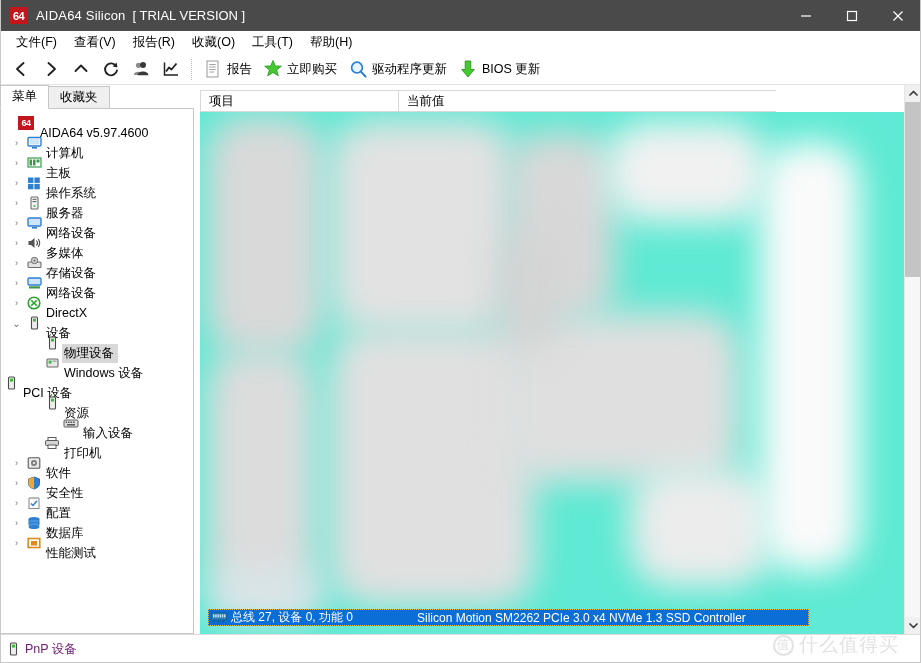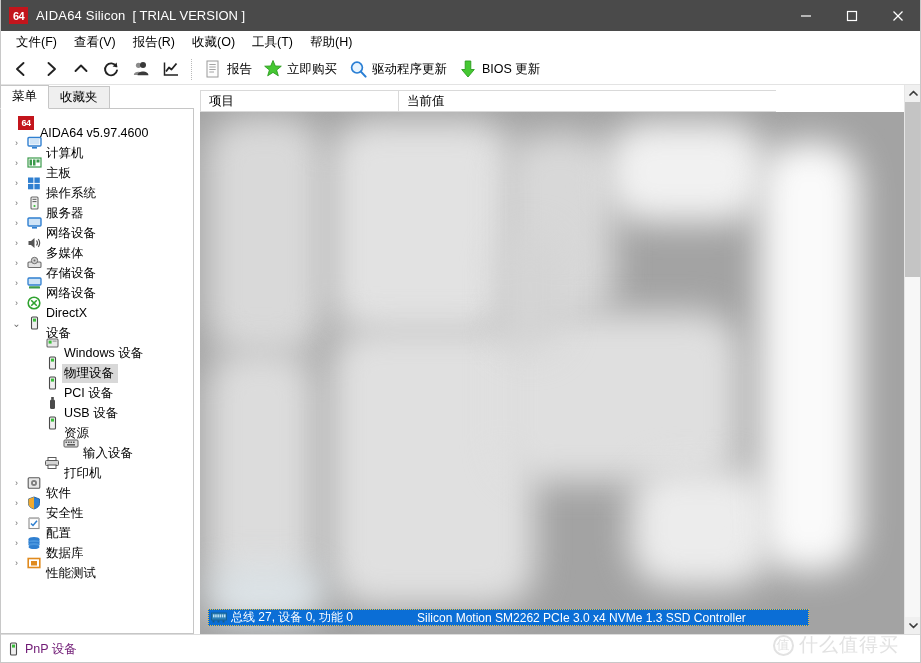--- a/index.html
+++ b/index.html
@@ -180,21 +180,21 @@
     font-size: 12.5px; color: #000;
     display: flex; align-items: center;
     padding-left: 8px;
   }
   .colhead .col1 { width: 198px; border-right: 1px solid #d9d9d9; }
   .colhead .col2 { flex: 1; }
 
   .listarea {
     flex: 1; position: relative;
     margin: 0 0 0 5px;
-    background: #a3a3a3;
+    background: #5eead4;
     overflow: hidden;
   }
   .blurwrap { position: absolute; inset: 0; overflow: hidden; }
   .blur-blob { position: absolute; border-radius: 40px; filter: blur(17px); }
 
   .sel-row {
     position: absolute;
     left: 8px; right: 112px;
     height: 17px;
     background: #0b6ed6;
@@ -517,60 +517,51 @@
             <div class="arrow" style="font-size:10px">⌄</div>
             <div class="ico">
               <svg width="11" height="14" viewBox="0 0 11 14">
                   <rect x="2.5" y="1" width="6" height="12" rx="1" fill="#efefef" stroke="#4a4a4a" stroke-width="1.1"></rect>
                   <rect x="4" y="2.6" width="3" height="3" fill="#3bbf3b"></rect>
                 </svg>
             </div>
             <div class="lbl">设备</div>
           </div>
 
+          <div class="node selected" style="padding-left:41px">
+            <div class="ico">
+              <svg width="11" height="14" viewBox="0 0 11 14">
+                  <rect x="2.5" y="1" width="6" height="12" rx="1" fill="#efefef" stroke="#4a4a4a" stroke-width="1.1"></rect>
+                  <rect x="4" y="2.6" width="3" height="3" fill="#3bbf3b"></rect>
+                </svg>
+            </div>
+            <div class="lbl">物理设备</div>
+          </div>
+
           <div class="node" style="padding-left:41px">
             <div class="ico">
               <svg width="15" height="14" viewBox="0 0 15 14">
                   <rect x="2" y="3" width="11" height="8" rx="1" fill="#e8e8e8" stroke="#6b6b6b" stroke-width="1.1"></rect>
                   <rect x="3.6" y="4.6" width="3" height="3" fill="#3bbf3b"></rect>
                   <rect x="7.6" y="4.6" width="4" height="1" fill="#8d8d8d"></rect>
                 </svg>
             </div>
             <div class="lbl">Windows 设备</div>
           </div>
 
-          <div class="node selected" style="padding-left:41px">
+          <div class="node" style="">
             <div class="ico">
               <svg width="11" height="14" viewBox="0 0 11 14">
                   <rect x="2.5" y="1" width="6" height="12" rx="1" fill="#efefef" stroke="#4a4a4a" stroke-width="1.1"></rect>
                   <rect x="4" y="2.6" width="3" height="3" fill="#3bbf3b"></rect>
                 </svg>
             </div>
-            <div class="lbl">物理设备</div>
-          </div>
-
-          <div class="node" style="padding-left:41px">
-            <div class="ico">
-              <svg width="11" height="14" viewBox="0 0 11 14">
-                  <rect x="2.5" y="1" width="6" height="12" rx="1" fill="#efefef" stroke="#4a4a4a" stroke-width="1.1"></rect>
-                  <rect x="4" y="2.6" width="3" height="3" fill="#3bbf3b"></rect>
-                </svg>
-            </div>
             <div class="lbl">PCI 设备</div>
           </div>
 
-          <div class="node" style="padding-left:41px">
-            <div class="ico">
-              <svg width="11" height="14" viewBox="0 0 11 14">
-                  <rect x="3" y="3.5" width="5" height="9.5" rx="1.5" fill="#4a4a4a"></rect>
-                  <rect x="4.2" y="1" width="2.6" height="2.8" fill="#4a4a4a"></rect>
-                </svg>
-            </div>
-            <div class="lbl">USB 设备</div>
-          </div>
 
           <div class="node" style="padding-left:41px">
             <div class="ico">
               <svg width="11" height="14" viewBox="0 0 11 14">
                   <rect x="2.5" y="1" width="6" height="12" rx="1" fill="#efefef" stroke="#4a4a4a" stroke-width="1.1"></rect>
                   <rect x="4" y="2.6" width="3" height="3" fill="#3bbf3b"></rect>
                 </svg>
             </div>
             <div class="lbl">资源</div>
           </div>

